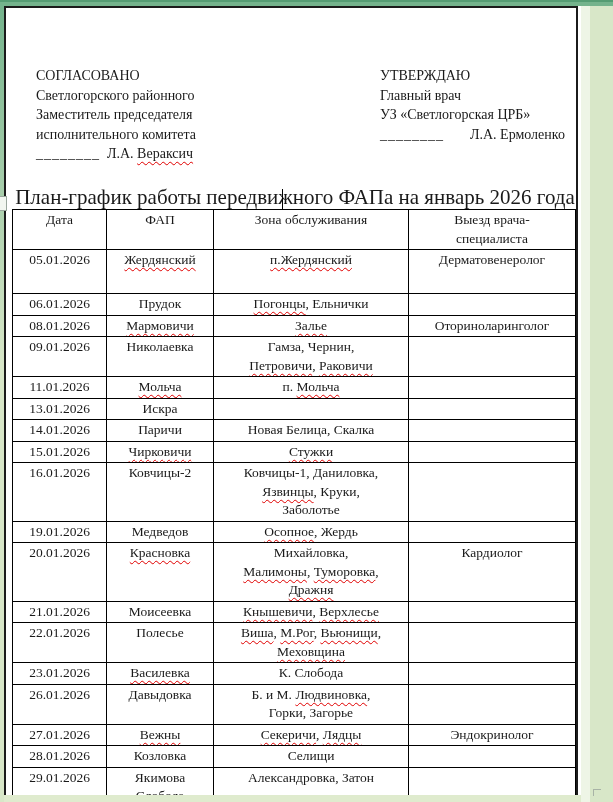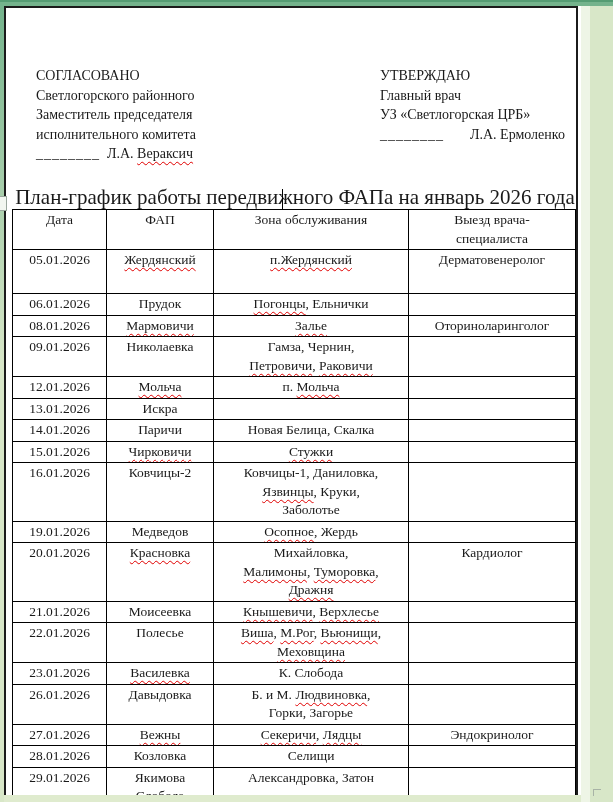--- a/index.html
+++ b/index.html
@@ -146,21 +146,21 @@
             <td>Оториноларинголог</td>
           </tr>
           <tr>
             <td>09.01.2026</td>
             <td><span>Николаевка</span></td>
             <td><span>Гамза, Чернин,
 </span><span class="sq">Петровичи</span><span>, </span><span class="sq">Раковичи</span></td>
             <td></td>
           </tr>
           <tr>
-            <td>12.01.2026</td>
+            <td>11.01.2026</td>
             <td><span class="sq">Мольча</span></td>
             <td><span>п. </span><span class="sq">Мольча</span></td>
             <td></td>
           </tr>
           <tr>
             <td>13.01.2026</td>
             <td><span>Искра</span></td>
             <td></td>
             <td></td>
           </tr>

